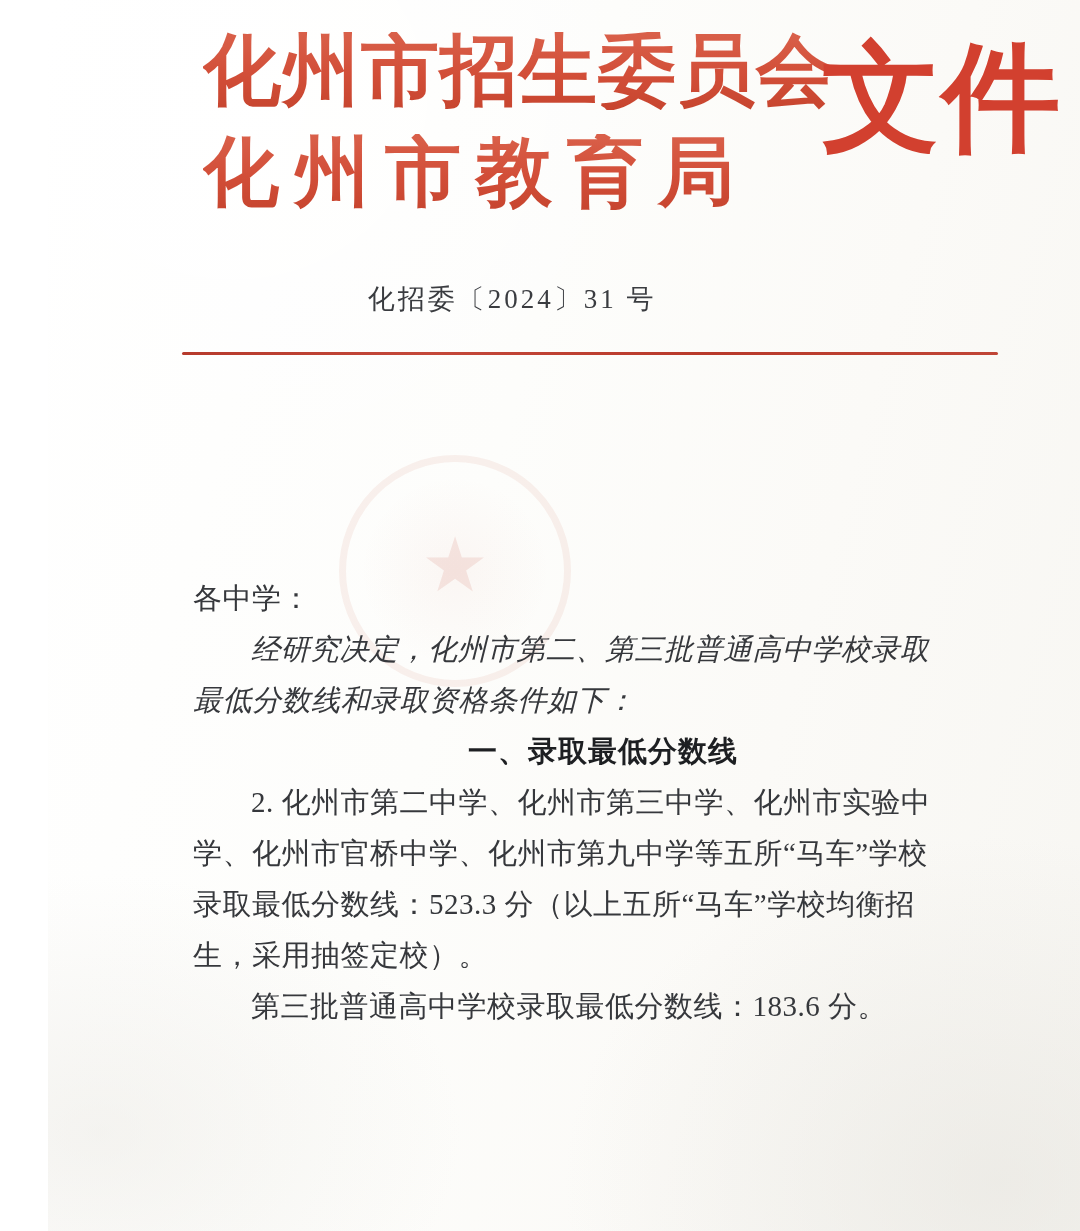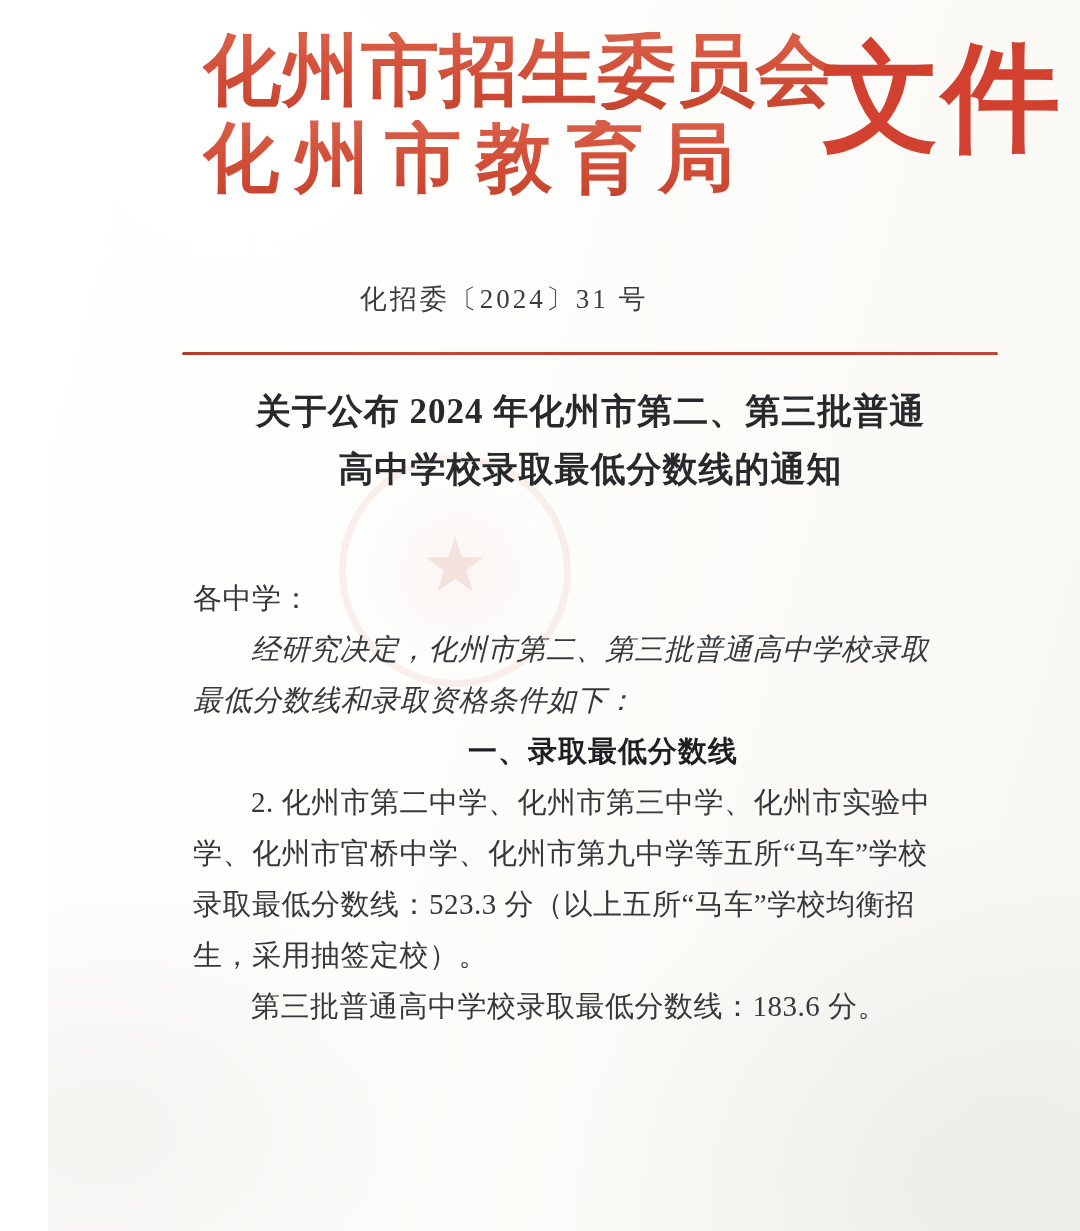--- a/index.html
+++ b/index.html
@@ -84,21 +84,21 @@
   #org-line-1 {
     top: 32px;
     font-size: 78px;
     letter-spacing: 1px;
     background: linear-gradient(180deg, #d9604a 0%, #d24e38 55%, #c7452f 100%);
     -webkit-background-clip: text;
     background-clip: text;
     color: transparent;
   }
   #org-line-2 {
-    top: 120px;
+    top: 134px;
     font-size: 76px;
     letter-spacing: 15px;
     background: linear-gradient(180deg, #d9604a 0%, #d24e38 55%, #c7452f 100%);
     -webkit-background-clip: text;
     background-clip: text;
     color: transparent;
   }
   #masthead-doctype {
     position: absolute;
     left: 774px;
@@ -108,21 +108,21 @@
     line-height: 1;
     letter-spacing: 2px;
     white-space: nowrap;
     color: #d2402f;
     font-family: "Liberation Serif", "DejaVu Serif", serif;
   }
 
   
   #doc-number {
     position: absolute;
-    left: 4px;
+    left: 12px;
     top: 281px;
     width: 904px;
     text-align: center;
     font-size: 27px;
     letter-spacing: 3px;
     color: #3a3c40;
     font-family: "Liberation Serif", "DejaVu Serif", serif;
   }
 
   
@@ -192,24 +192,20 @@
   <div id="masthead">
     <div class="org-line" id="org-line-1">化州市招生委员会</div>
     <div class="org-line" id="org-line-2">化州市教育局</div>
     <div id="masthead-doctype">文件</div>
   </div>
 
   <div id="doc-number">化招委〔2024〕31 号</div>
 
   <div id="red-rule"></div>
 
-  <div id="doc-title">
-    <span class="t-line">关于公布 2024 年化州市第二、第三批普通</span>
-    <span class="t-line">高中学校录取最低分数线的通知</span>
-  </div>
 
   <div id="body-text">
     <p class="salutation">各中学：</p>
     <p class="para">经研究决定，化州市第二、第三批普通高中学校录取最低分数线和录取资格条件如下：</p>
     <p class="heading-bold">一、录取最低分数线</p>
     <p class="item">2. 化州市第二中学、化州市第三中学、化州市实验中学、化州市官桥中学、化州市第九中学等五所“马车”学校录取最低分数线：523.3 分（以上五所“马车”学校均衡招生，采用抽签定校）。</p>
     <p class="item">第三批普通高中学校录取最低分数线：183.6 分。</p>
   </div>
 
 </div>

